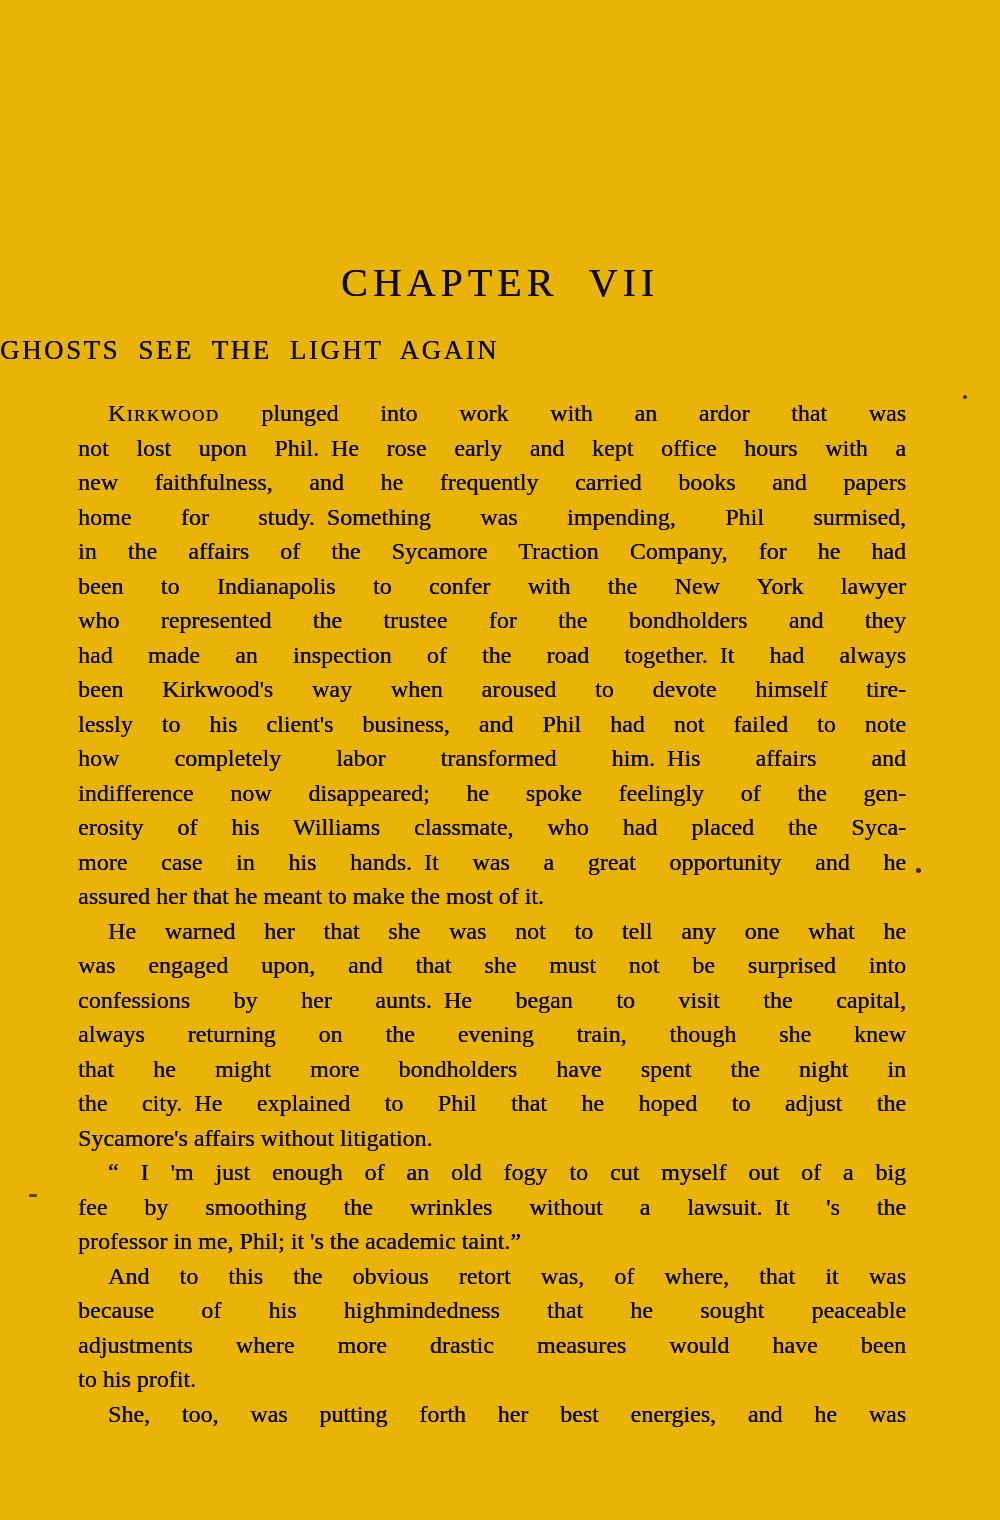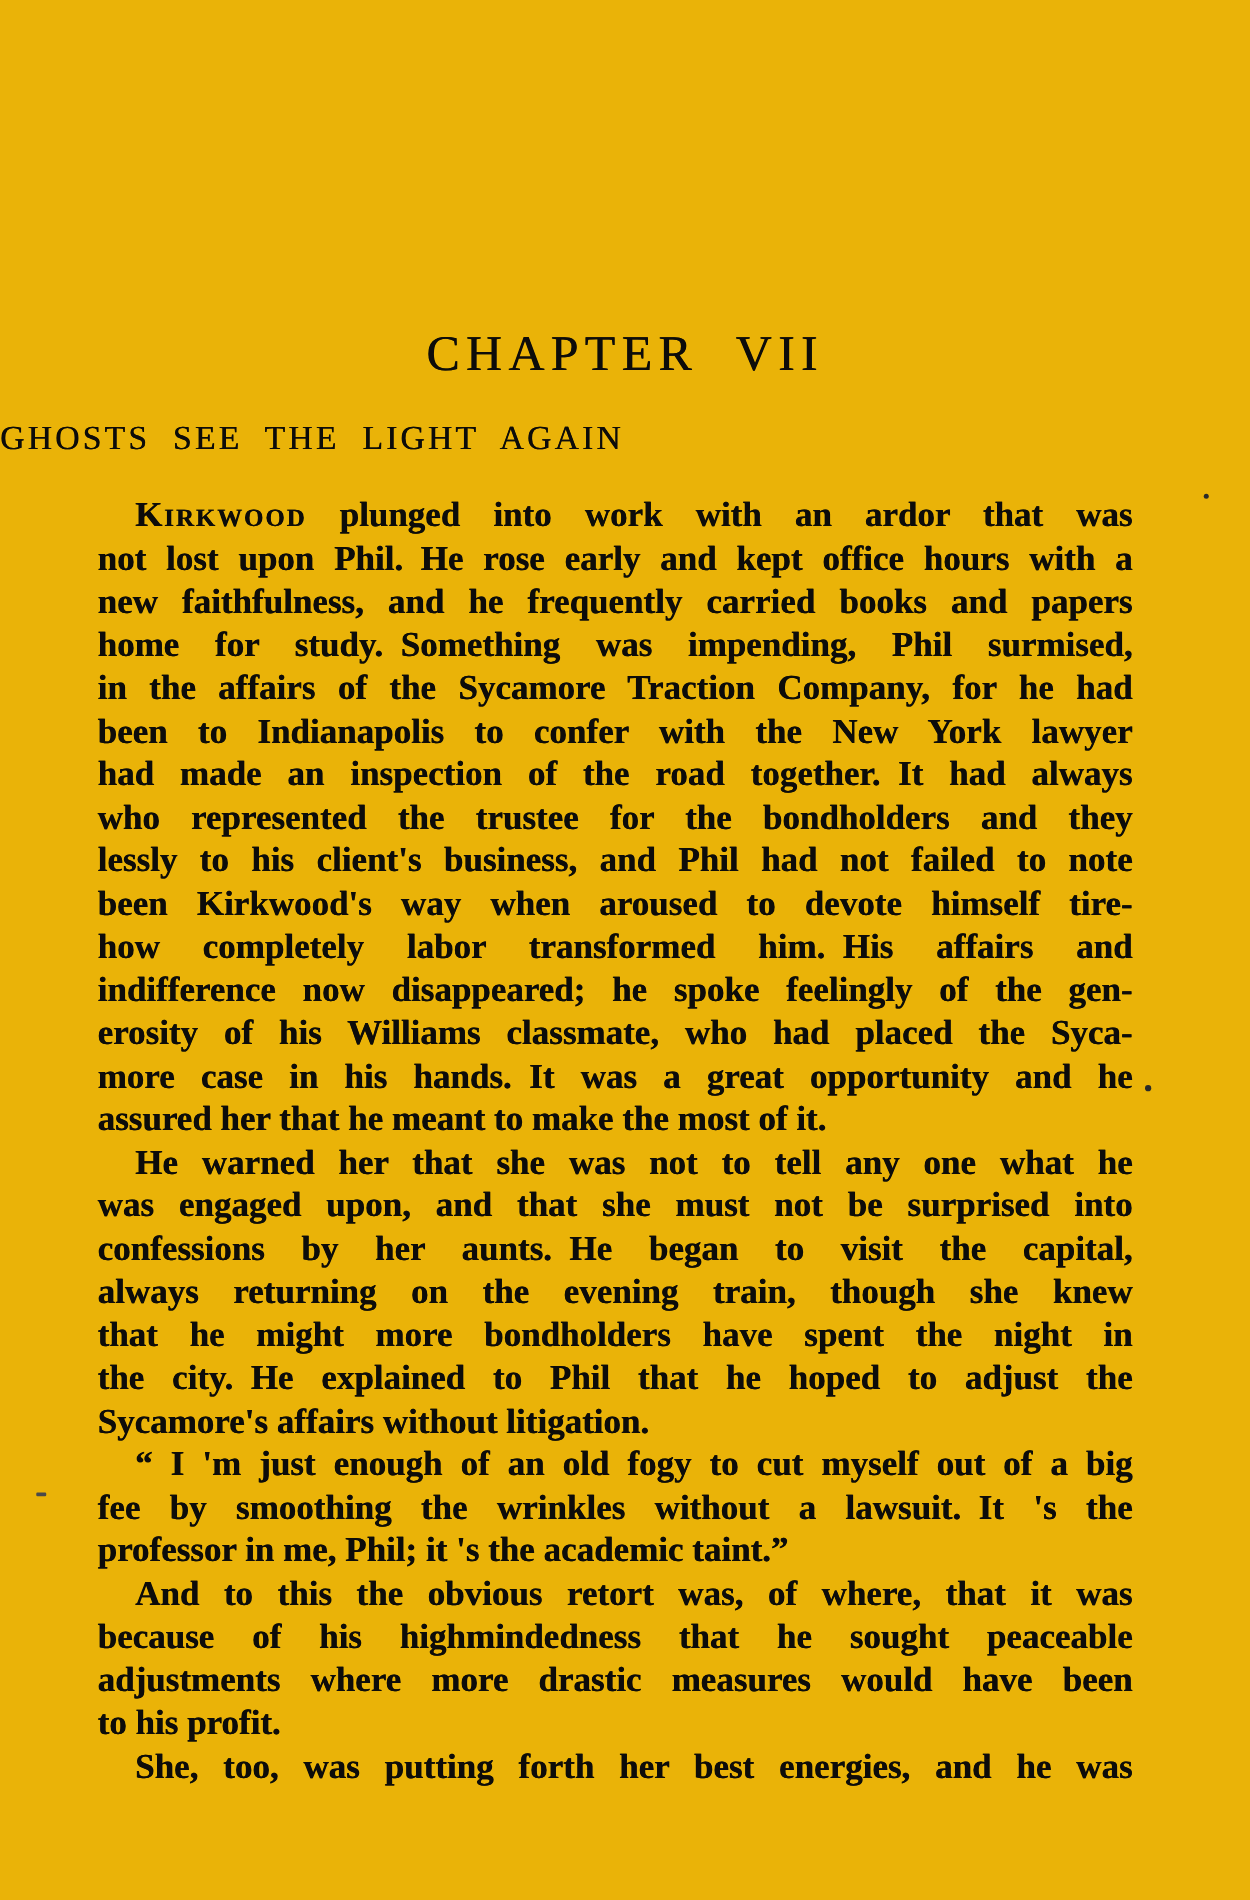--- a/index.html
+++ b/index.html
@@ -40,24 +40,23 @@
     letter-spacing: 2.5px;
     word-spacing: 9px;
     white-space: nowrap;
     text-shadow: 0.35px 0 0 currentColor;
   }
   .text-block {
     position: absolute;
     top: 396px;
     left: 78px;
     width: 828px;
-    font-size: 28px;
+    font-size: 24px;
     line-height: 34.5px;
     text-shadow: 0.35px 0 0 currentColor;
-    font-weight: bold;
   }
   .text-line {
     text-align: justify;
     text-align-last: justify;
     hyphens: none;
     white-space: normal;
   }
   .text-line.last {
     text-align-last: left;
   }
@@ -84,24 +83,24 @@
 <div class="page">
   <div class="chapter-title">CHAPTER VII</div>
   <div class="chapter-subtitle">GHOSTS SEE THE LIGHT AGAIN</div>
   <div class="text-block">
       <div class="text-line indent"><span class="sc">Kirkwood</span> plunged into work with an ardor that was</div>
       <div class="text-line">not lost upon Phil. He rose early and kept office hours with a</div>
       <div class="text-line">new faithfulness, and he frequently carried books and papers</div>
       <div class="text-line">home for study. Something was impending, Phil surmised,</div>
       <div class="text-line">in the affairs of the Sycamore Traction Company, for he had</div>
       <div class="text-line">been to Indianapolis to confer with the New York lawyer</div>
+      <div class="text-line">who represented the trustee for the bondholders and they</div>
       <div class="text-line">had made an inspection of the road together. It had always</div>
-      <div class="text-line">who represented the trustee for the bondholders and they</div>
+      <div class="text-line">been Kirkwood's way when aroused to devote himself tire-</div>
       <div class="text-line">lessly to his client's business, and Phil had not failed to note</div>
-      <div class="text-line">been Kirkwood's way when aroused to devote himself tire-</div>
       <div class="text-line">how completely labor transformed him. His affairs and</div>
       <div class="text-line">indifference now disappeared; he spoke feelingly of the gen-</div>
       <div class="text-line">erosity of his Williams classmate, who had placed the Syca-</div>
       <div class="text-line">more case in his hands. It was a great opportunity and he</div>
       <div class="text-line last">assured her that he meant to make the most of it.</div>
       <div class="text-line indent">He warned her that she was not to tell any one what he</div>
       <div class="text-line">was engaged upon, and that she must not be surprised into</div>
       <div class="text-line">confessions by her aunts. He began to visit the capital,</div>
       <div class="text-line">always returning on the evening train, though she knew</div>
       <div class="text-line">that he might more bondholders have spent the night in</div>

